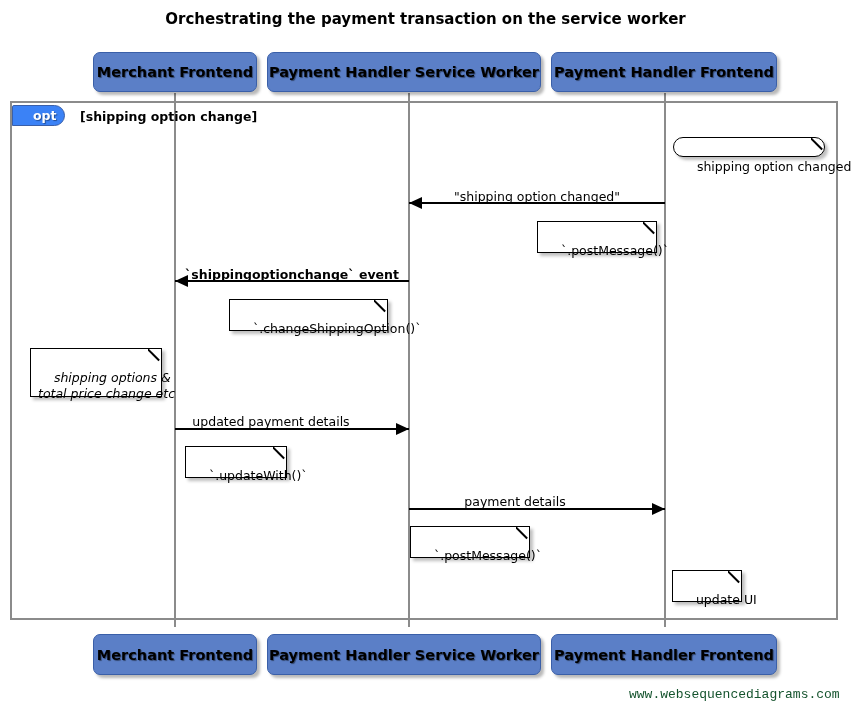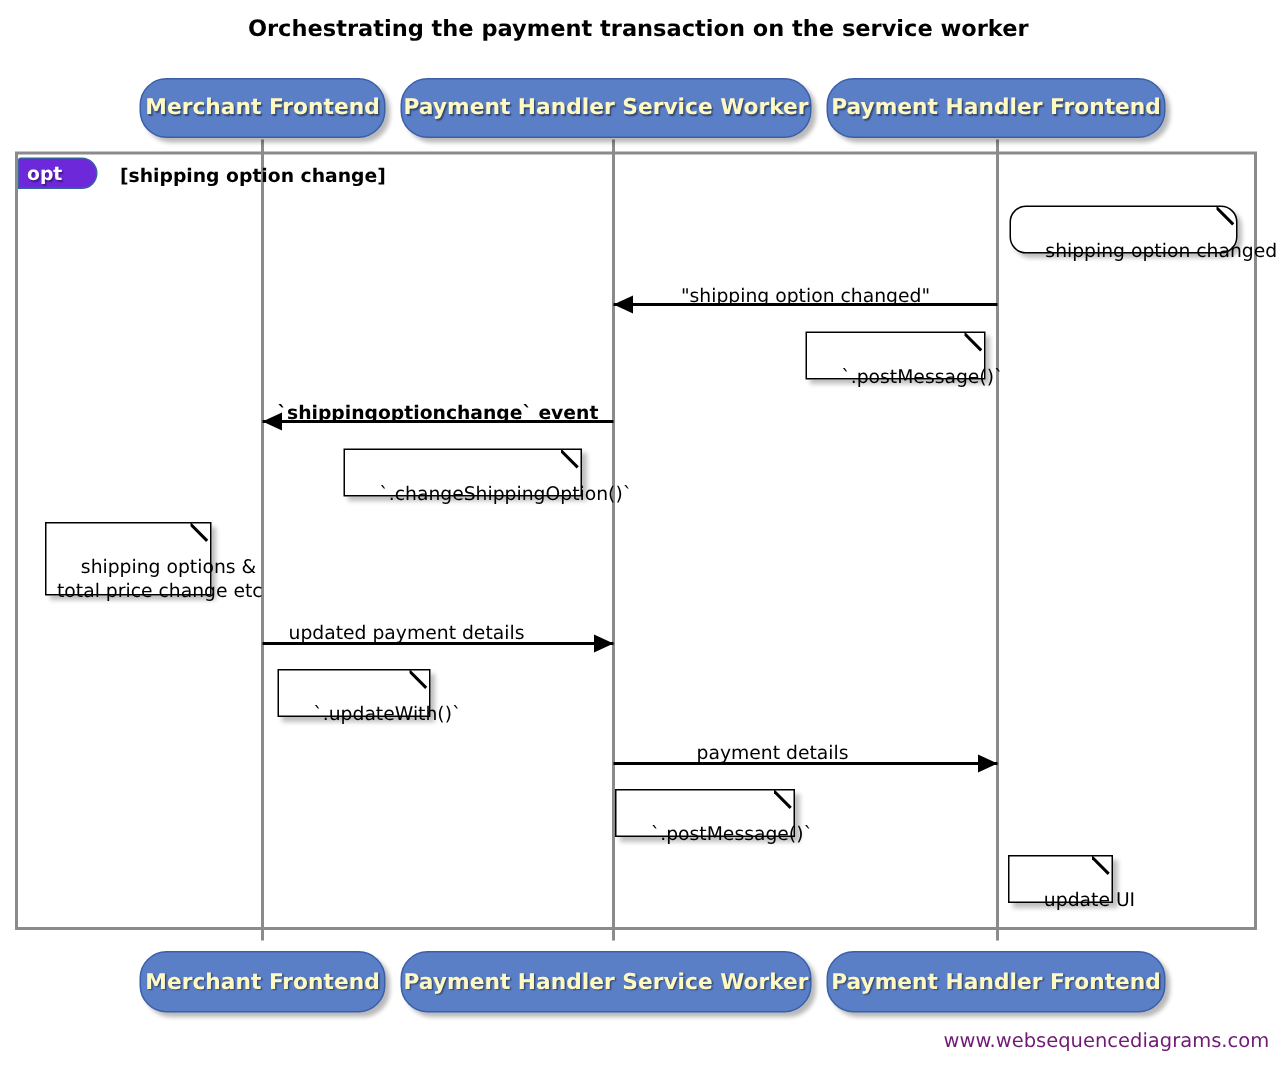--- a/index.html
+++ b/index.html
@@ -35,22 +35,22 @@
     letter-spacing: 0px;
     white-space: nowrap;
   }
 
   
   .actor-box {
     position: absolute;
     box-sizing: border-box;
     background: #5B7FC7;
     border: 1px solid #3A5FA8;
-    border-radius: 18px;
-    color: #fef9c3;
+    border-radius: 7px;
+    color: #000000;
     font-size: 14.5px;
     font-weight: bold;
     display: flex;
     align-items: center;
     justify-content: center;
     white-space: nowrap;
     text-shadow: 1px 1px 1px rgba(0,0,0,0.45);
     box-shadow: 3px 3px 3px rgba(0,0,0,0.28);
   }
 
@@ -63,31 +63,31 @@
 
   
   .fragment {
     position: absolute;
     box-sizing: border-box;
     border: 2px solid #8b8b8b;
     background: transparent;
   }
   .fragment-tab {
     position: absolute;
-    background: #6d28d9;
+    background: #3b82f6;
     border: 1px solid #3A5FA8;
     border-top-left-radius: 2px;
     border-bottom-right-radius: 11px;
     border-top-right-radius: 11px;
     color: #ffffff;
     font-size: 12.5px;
     font-weight: bold;
     display: flex;
     align-items: center;
-    padding-left: 5px;
+    padding-left: 20px;
     box-sizing: border-box;
     text-shadow: 1px 1px 1px rgba(0,0,0,0.4);
   }
   .fragment-cond {
     position: absolute;
     font-size: 12.5px;
     font-weight: bold;
     white-space: nowrap;
   }
 
@@ -147,21 +147,22 @@
     background: #000000;
     transform: rotate(45deg);
     transform-origin: 0 0;
   }
 
   
   .watermark {
     position: absolute;
     font-size: 13px;
     white-space: nowrap;
-    color: #701a75;
+    color: #14532d;
+    font-family: Liberation Mono, monospace;
   }
 </style>
 </head>
 <body>
 
 <div id="canvas">
 
   <div class="title">Orchestrating the payment transaction on the service worker</div>
 
   <div class="lifeline" style="left:174px; top:93px; height:534px;"></div>
@@ -173,21 +174,21 @@
   <div class="fragment-cond" style="left:80px; top:109px;">[shipping option change]</div>
 
   <div class="actor-box" style="left:93px; top:52px; width:164px; height:40px;">Merchant Frontend</div>
   <div class="actor-box" style="left:267px; top:52px; width:274px; height:40px;">Payment Handler Service Worker</div>
   <div class="actor-box" style="left:551px; top:52px; width:226px; height:40px;">Payment Handler Frontend</div>
 
   <div class="actor-box" style="left:93px; top:634px; width:164px; height:41px;">Merchant Frontend</div>
   <div class="actor-box" style="left:267px; top:634px; width:274px; height:41px;">Payment Handler Service Worker</div>
   <div class="actor-box" style="left:551px; top:634px; width:226px; height:41px;">Payment Handler Frontend</div>
 
-  <div class="note" style="left:673px; top:137px; width:152px; height:32px;border-radius:11px;">
+  <div class="note" style="left:673px; top:137px; width:152px; height:20px;border-radius:11px;">
     <span>shipping option changed</span>
     <span class="fold-diag"></span>
   </div>
 
   <div class="msg-label" style="left:409px; top:189px; width:256px;">"shipping option changed"</div>
   <div class="msg-line" style="left:409px; top:202px; width:256px;"></div>
   <div class="arrowhead left" style="left:409px; top:197px;"></div>
 
   <div class="note" style="left:537px; top:221px; width:120px; height:32px;">
     <span>`.postMessage()`</span>
@@ -196,21 +197,21 @@
 
   <div class="msg-label" style="left:175px; top:267px; width:234px;font-weight:bold;">`shippingoptionchange` event</div>
   <div class="msg-line" style="left:175px; top:280px; width:234px;"></div>
   <div class="arrowhead left" style="left:175px; top:275px;"></div>
 
   <div class="note" style="left:229px; top:299px; width:159px; height:32px;">
     <span>`.changeShippingOption()`</span>
     <span class="fold-diag"></span>
   </div>
 
-  <div class="note" style="left:30px; top:348px; width:111px; height:49px;">
+  <div class="note" style="left:30px; top:348px; width:132px; height:49px;font-style:italic;">
     <span>shipping options &amp;
 total price change etc</span>
     <span class="fold-diag"></span>
   </div>
 
   <div class="msg-label" style="left:175px; top:414px; width:192px;">updated payment details</div>
   <div class="msg-line" style="left:175px; top:428px; width:234px;"></div>
   <div class="arrowhead right" style="left:396px; top:423px;"></div>
 
   <div class="note" style="left:185px; top:446px; width:102px; height:32px;">

